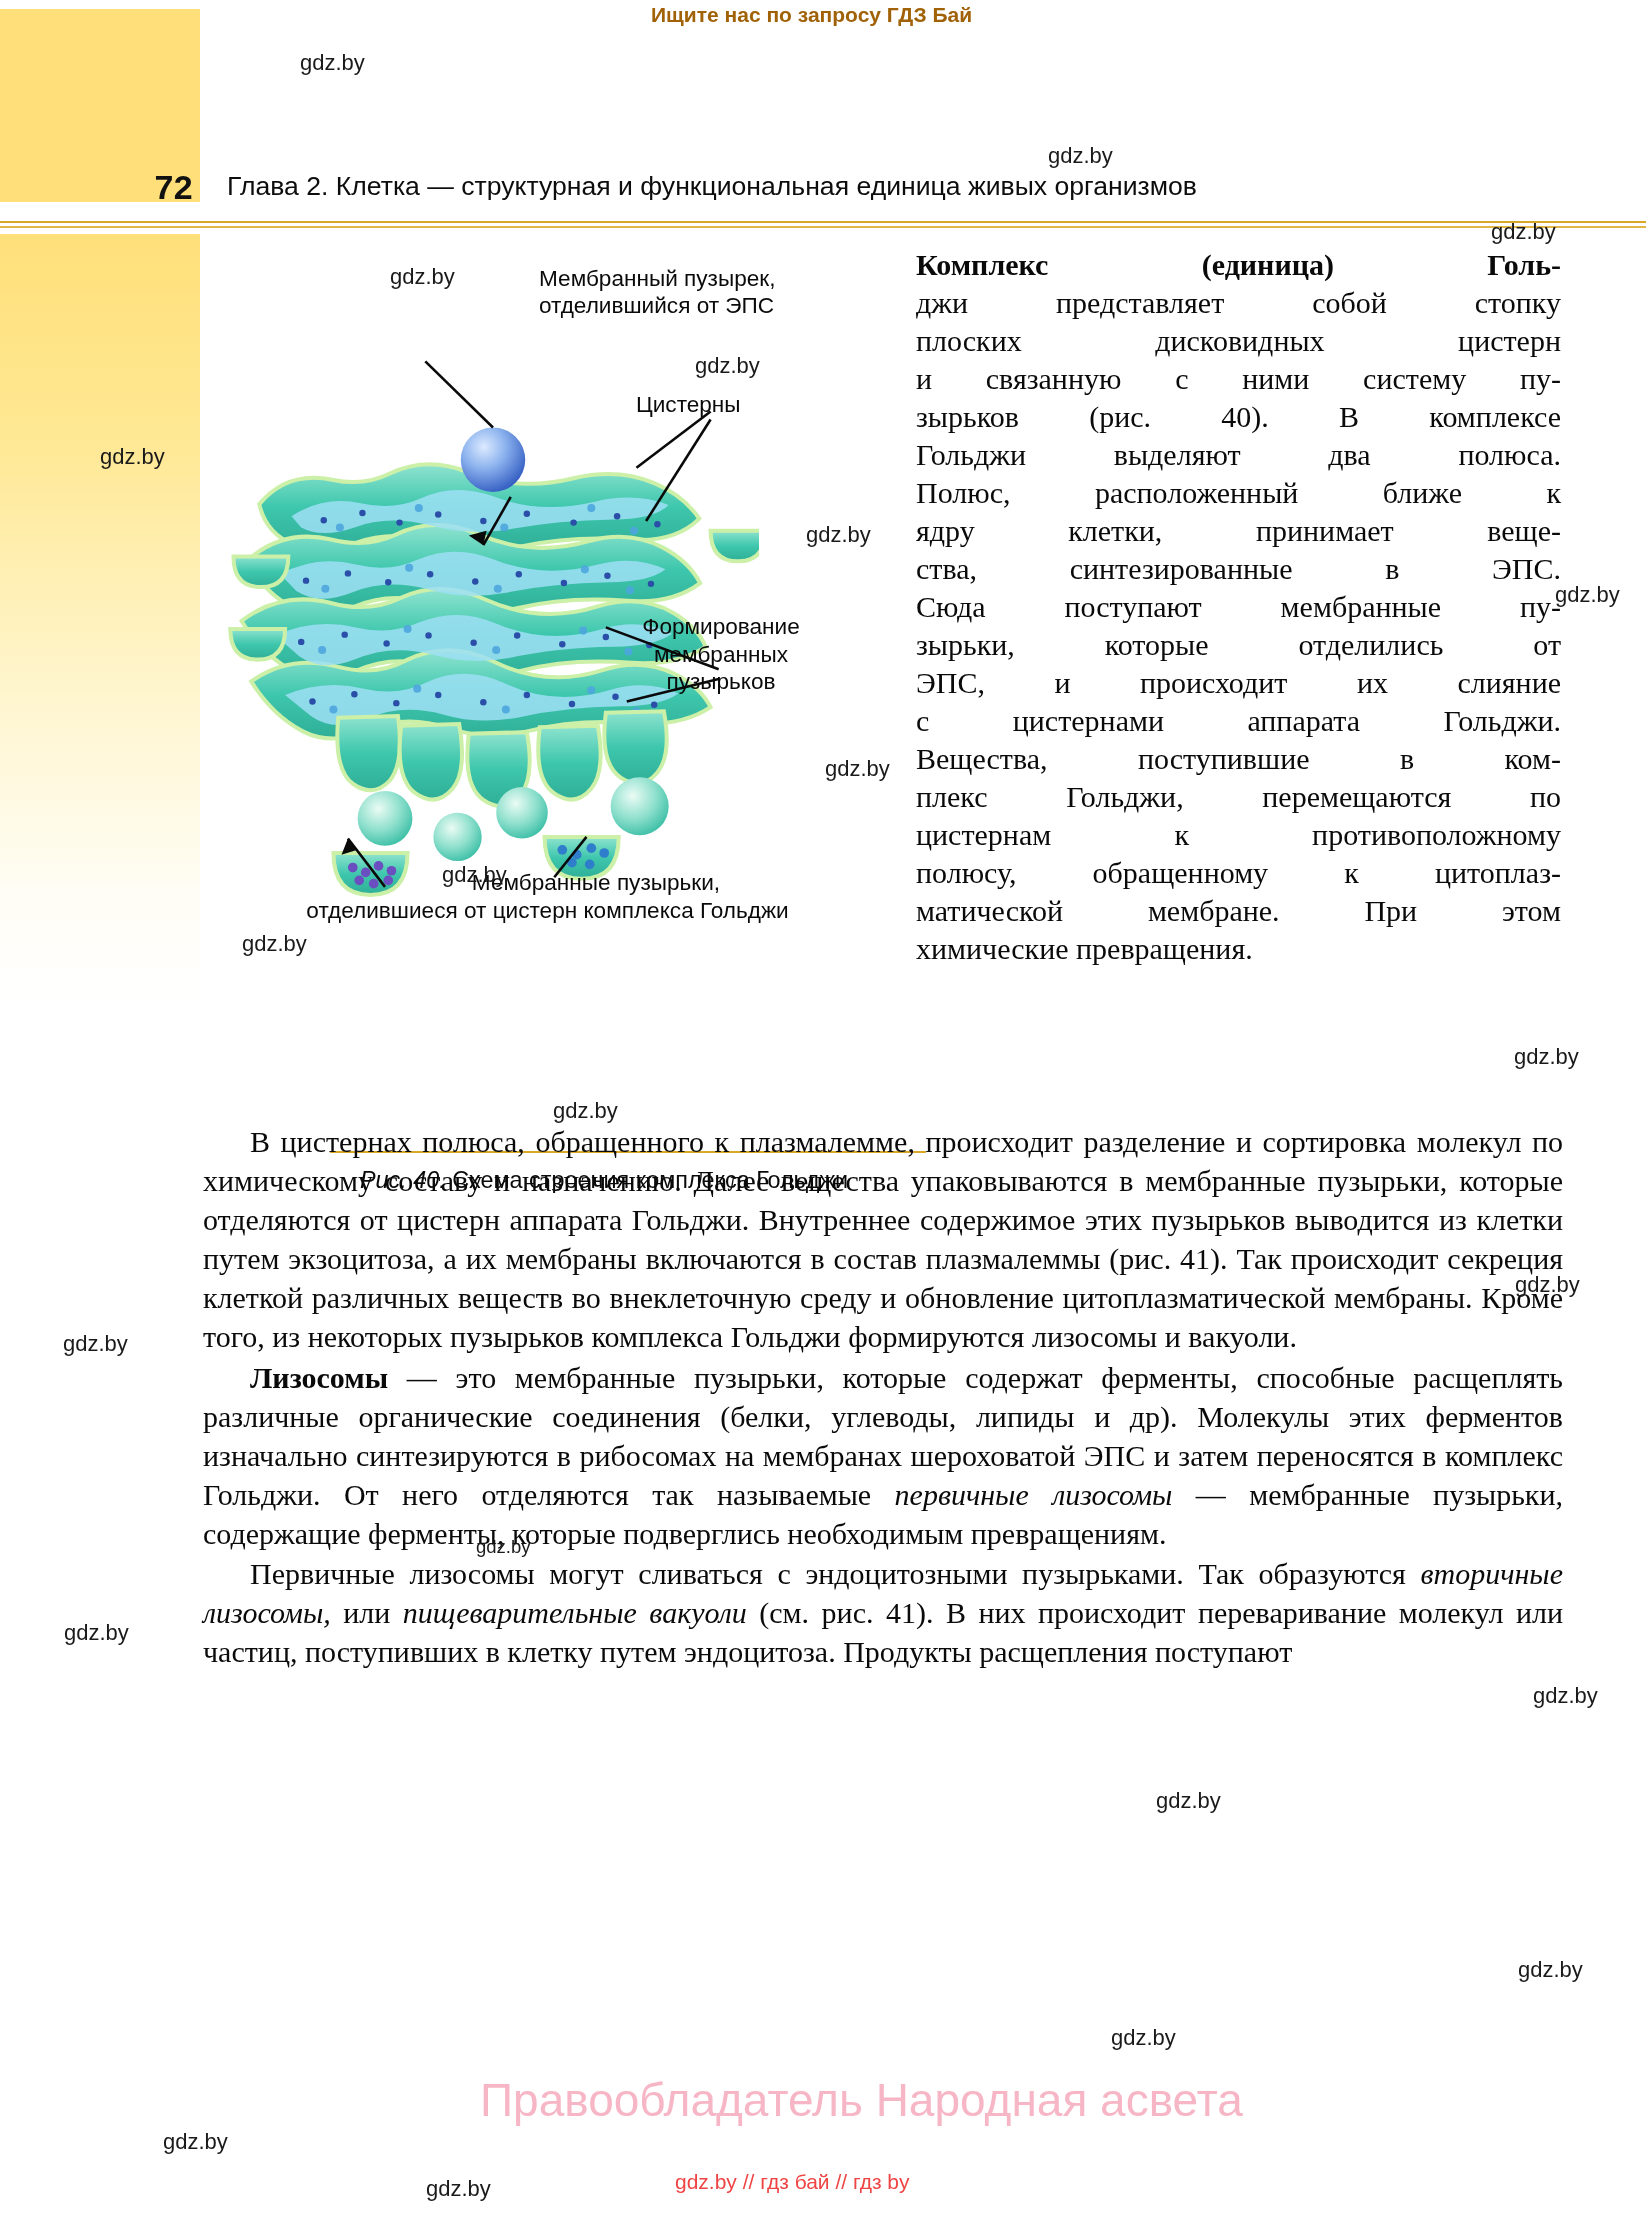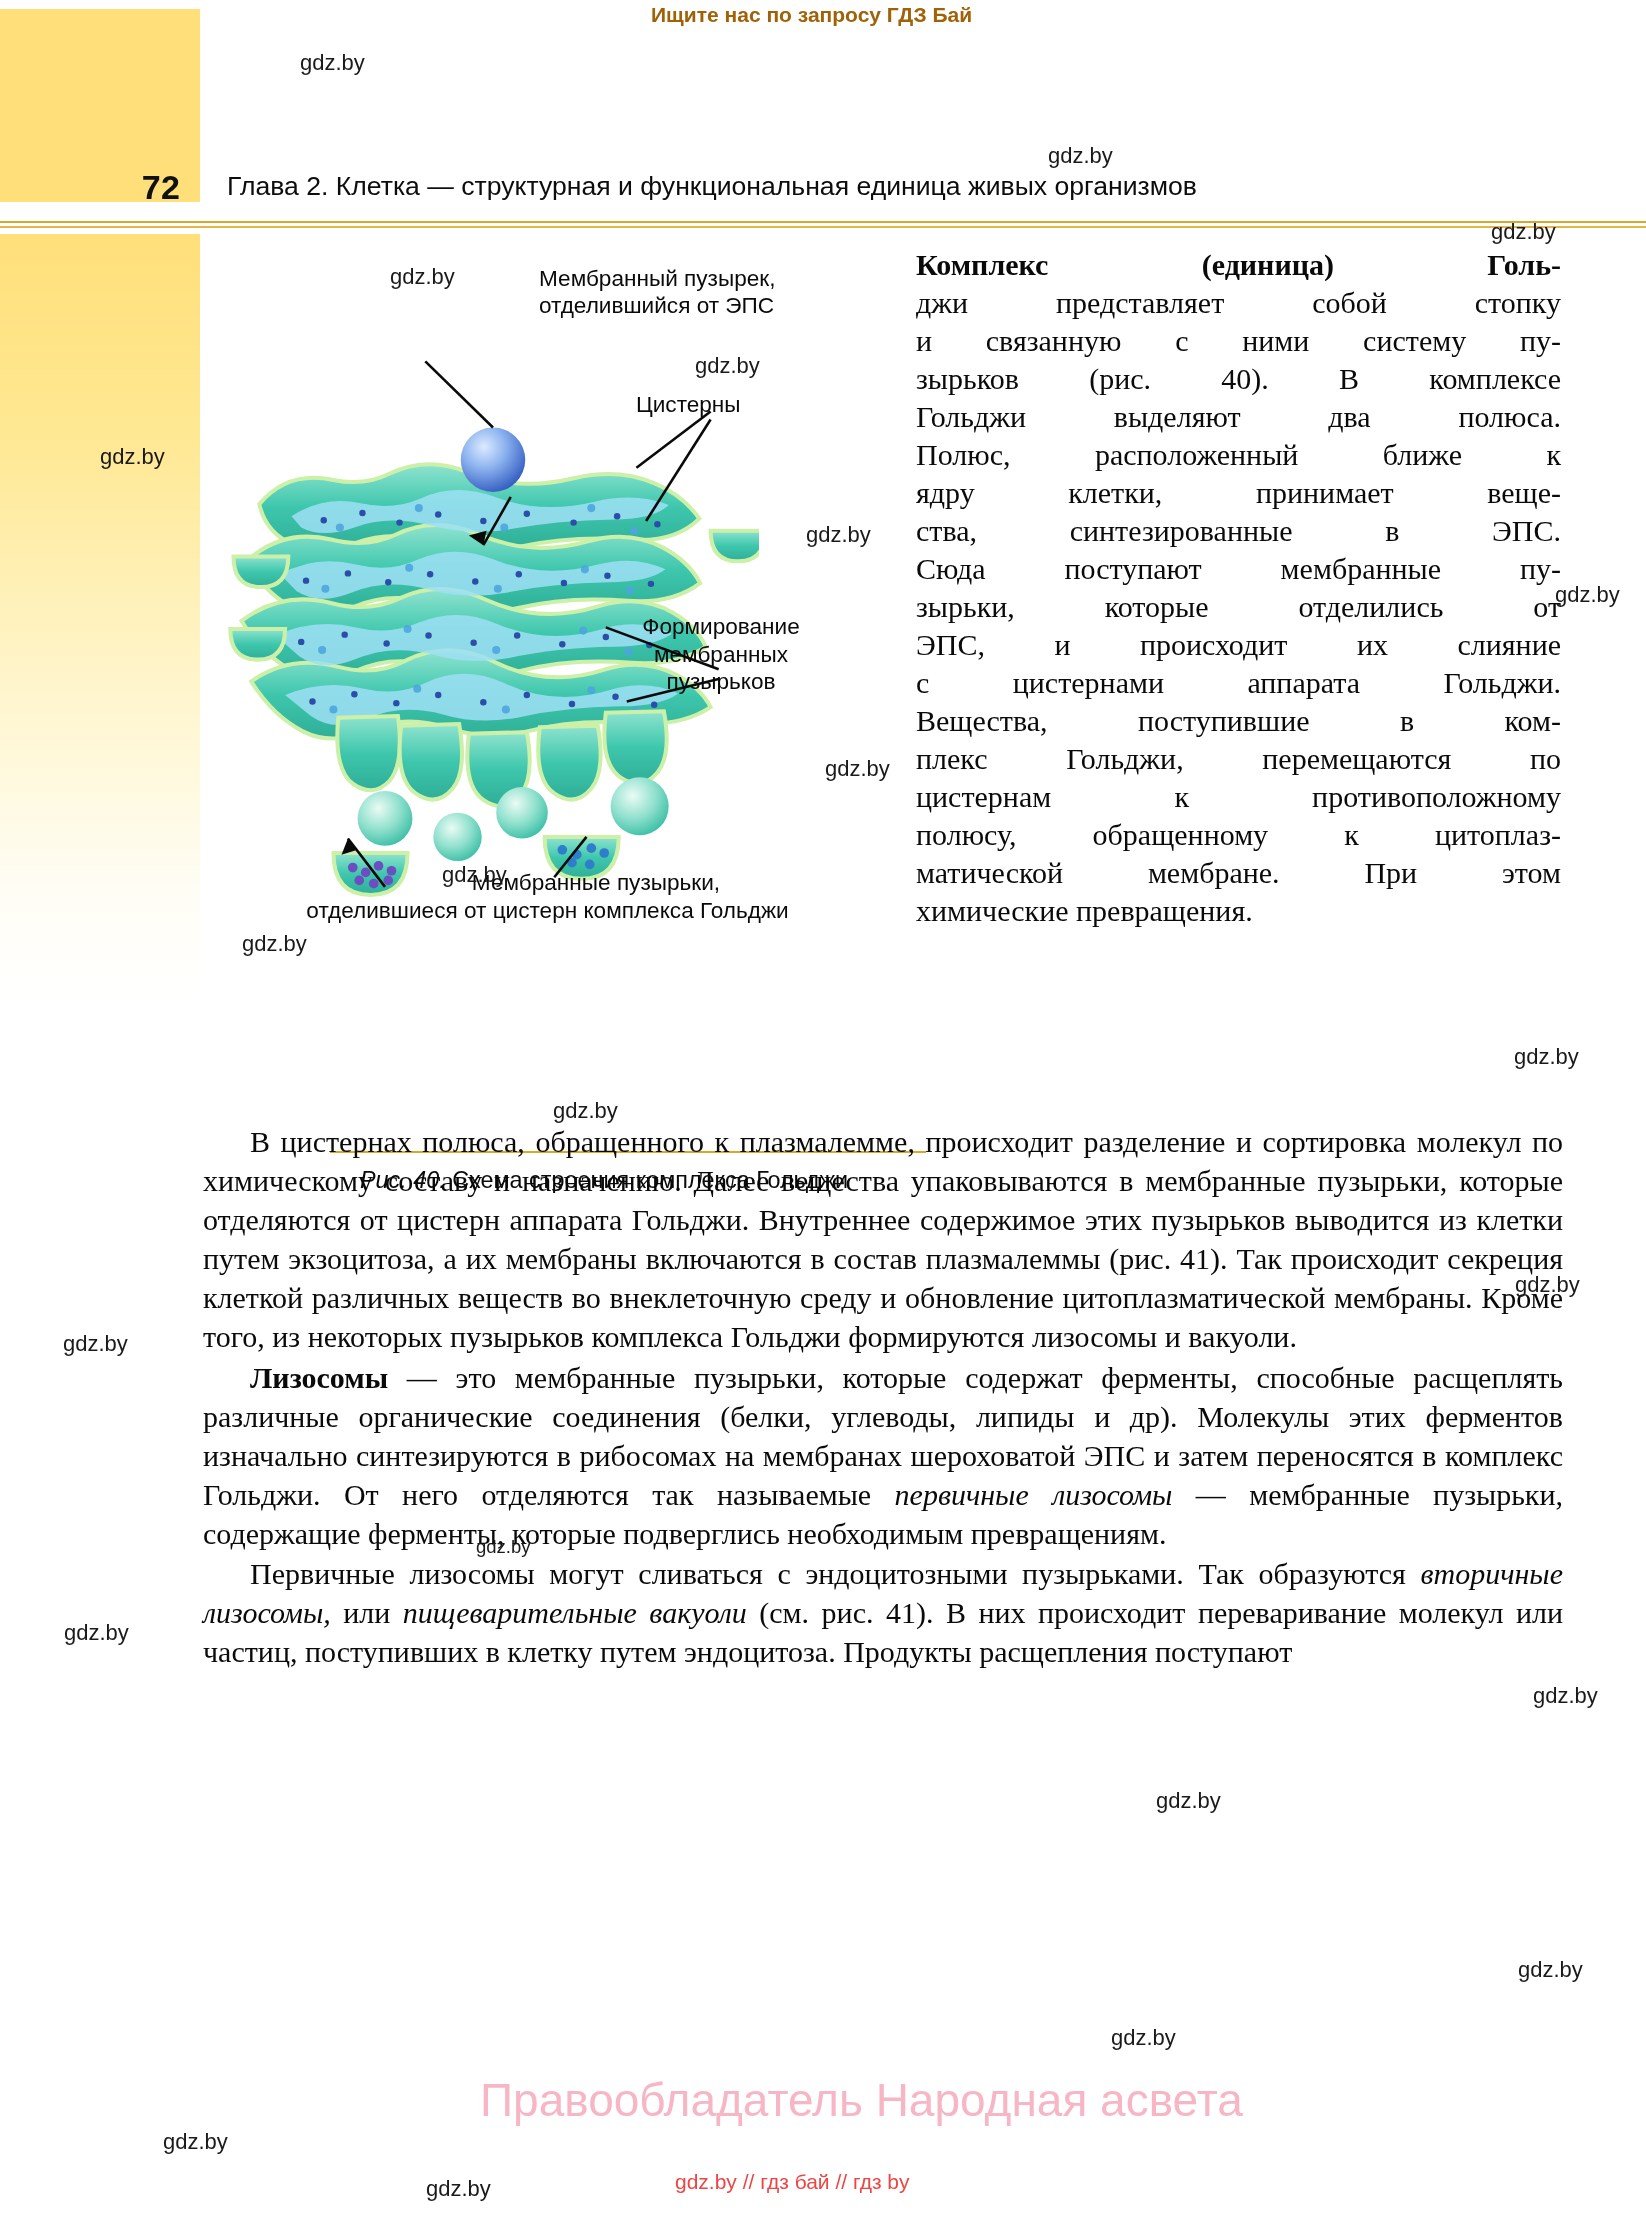--- a/index.html
+++ b/index.html
@@ -21,21 +21,21 @@
     position:absolute;left:0;top:234px;width:200px;height:770px;
     background:linear-gradient(to bottom,#ffdf79 0%,#ffe893 26%,#fff4c8 56%,#fffdf4 85%,#ffffff 100%);
   }
 
   
   .hdr{
     position:absolute;left:0;top:168px;width:1647px;height:48px;
   }
   .pagenum{
     position:absolute;left:129px;top:0px;width:64px;
-    text-align:center;
+    text-align:right;
     font-family:"Liberation Sans",sans-serif;
     font-weight:bold;font-size:34px;color:#111;
     letter-spacing:0.4px;
   }
   .hdr-title{
     position:absolute;left:227px;top:3.2px;
     font-family:"Liberation Sans",sans-serif;
     font-size:26.6px;color:#0d0d0d;white-space:nowrap;
   }
   .hdr-title .b{font-weight:normal;text-align:right;}
@@ -313,20 +313,21 @@
     <div class="fig-rule"></div>
     <div class="fig-cap">
       <i>Рис. 40.</i>
       <span>Схема строения комплекса Гольджи</span>
     </div>
   </div>
 
   <div class="rcol">
     <div><b>Комплекс (единица) Голь-</b></div>
     <div>джи представляет собой стопку</div>
+    <div>плоских дисковидных цистерн</div>
     <div>и связанную с ними систему пу-</div>
     <div>зырьков (рис. 40). В комплексе</div>
     <div>Гольджи выделяют два полюса.</div>
     <div>Полюс, расположенный ближе к</div>
     <div>ядру клетки, принимает веще-</div>
     <div>ства, синтезированные в ЭПС.</div>
     <div>Сюда поступают мембранные пу-</div>
     <div>зырьки, которые отделились от</div>
     <div>ЭПС, и происходит их слияние</div>
     <div>с цистернами аппарата Гольджи.</div>

